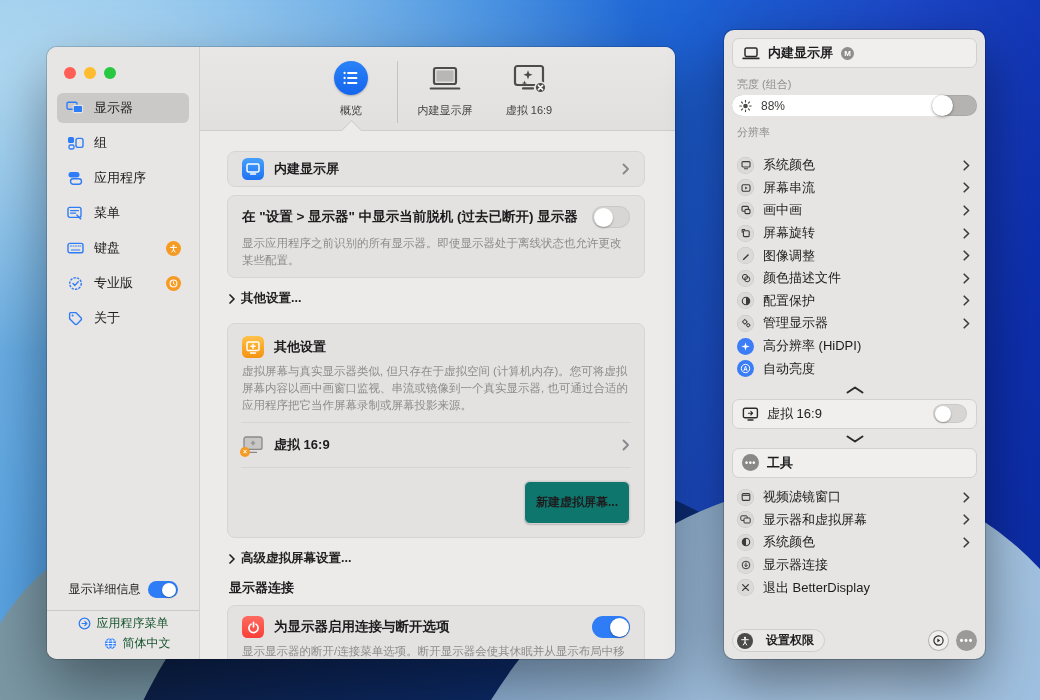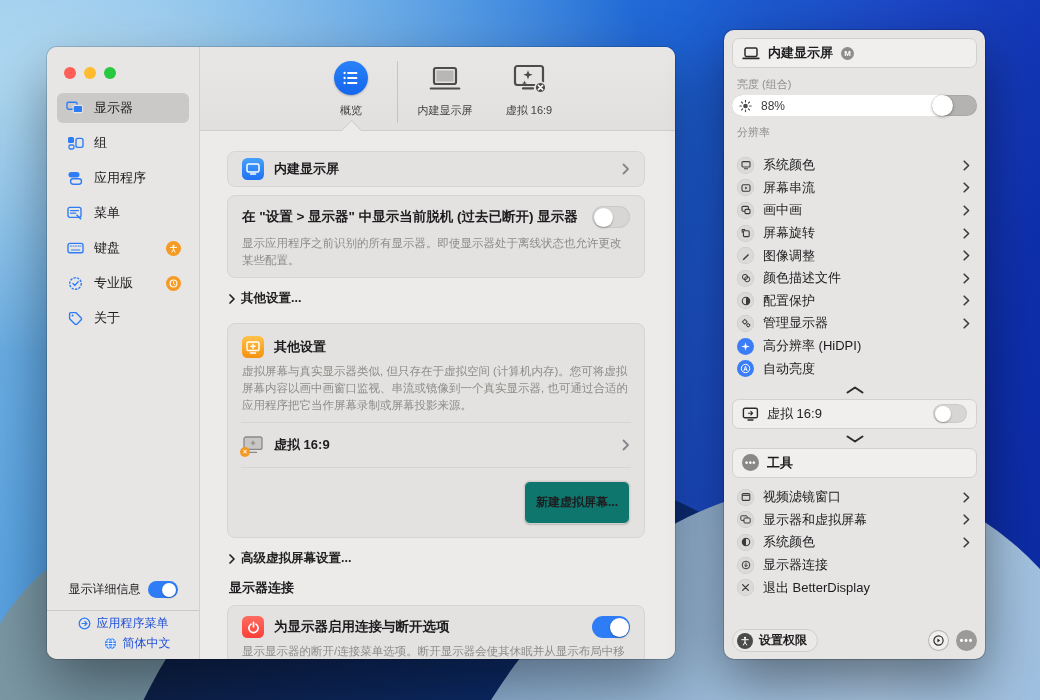--- a/index.html
+++ b/index.html
@@ -33,21 +33,21 @@
   .light { width:12px; height:12px; border-radius:50%; }
   .light.red{background:#ff5f57;} .light.yellow{background:#febc2e;} .light.green{background:#28c840;}
   .nav { display:flex; flex-direction:column; gap:5px; padding:0 10px; }
   .nav-item { display:flex; align-items:center; gap:9px; height:30px; border-radius:6px; padding:0 8px; font-size:13px; color:#1d1d1f; }
   .nav-item.selected { background:#CBC9C7; }
   .nav-ic { width:20px; height:16px; flex:none; color:#2e7cf6; display:flex; align-items:center; justify-content:center; }
   .nav-badge { margin-left:auto; width:15px; height:15px; border-radius:50%; background:#F59A23; color:#fff; display:flex; align-items:center; justify-content:center; }
   .side-foot { margin-top:auto; }
   .detail-row { display:flex; align-items:center; justify-content:center; gap:7px; font-size:12px; padding:8px 0 12px; color:#1d1d1f; }
   .side-sep { border-top:1px solid rgba(0,0,0,.12); }
-  .foot-item { display:flex; align-items:center; justify-content:center; gap:6px; font-size:12px; height:24px; color:#1d4ed8; }
+  .foot-item { display:flex; align-items:center; justify-content:center; gap:6px; font-size:12px; height:24px; color:#14532d; }
   .foot-item:first-of-type { margin-top:6px; }
   .side-foot .pad-b { padding-bottom:8px;padding-left:28px; }
 
   
   .tgl { position:relative; border-radius:999px; flex:none; }
   .tgl .knob { position:absolute; top:1.5px; border-radius:50%; background:#fff; box-shadow:0 1px 2px rgba(0,0,0,.3); }
   .tgl.on  { background:#2e7cf6; }
   .tgl.off { background:#D8D6D4; box-shadow:inset 0 0 0 1px rgba(0,0,0,.06); }
   .tgl.sz-std { width:38px; height:22px; } .tgl.sz-std .knob { width:19px; height:19px; }
   .tgl.sz-std.on .knob { right:1.5px; } .tgl.sz-std.off .knob { left:1.5px; }
@@ -108,21 +108,21 @@
   .s-val { position:absolute; left:29px; top:50%; transform:translateY(-50%); font-size:12px; color:#3d3c3a; }
   .p-menu { margin-top:11px; }
   .p-row { display:flex; align-items:center; gap:9px; height:22.6px; padding:0 3px 0 5px; font-size:13px; color:#1c1c1e; }
   .cir { width:17px; height:17px; border-radius:50%; background:#DCDAD8; box-shadow:inset 0 0 0 .5px rgba(0,0,0,.10); color:#3a3a38; display:flex; align-items:center; justify-content:center; flex:none; }
   .cir.blue { background:#3b7df7; color:#fff; box-shadow:none; }
   .cir.dark { background:#8a8886; color:#fff; box-shadow:none; }
   .p-chev { margin-left:auto; color:#3c3c3c; display:flex; padding-right:4px; }
   .collapse { display:flex; justify-content:center; padding:6px 0 5px; color:#2b2b2b; }
   .tools-rows { margin-top:8px; }
   .p-foot { margin-top:auto; display:flex; align-items:center; }
-  .perm-pill { display:flex; align-items:center; gap:6px; height:23px; border-radius:12px; background:#EBE9E7; border:1px solid #CFCDCB; padding:0 10px 0 4px; font-size:12px; font-weight:600; }
+  .perm-pill { display:flex; align-items:center; gap:13px; height:23px; border-radius:12px; background:#EBE9E7; border:1px solid #CFCDCB; padding:0 10px 0 4px; font-size:12px; font-weight:600; }
   .perm-ic { width:16px; height:16px; border-radius:50%; background:#4a4a48; color:#fff; display:flex; align-items:center; justify-content:center; }
   .foot-circ { width:21px; height:21px; border-radius:50%; display:flex; align-items:center; justify-content:center; }
   .fc-play { background:#F0EFED; box-shadow:inset 0 0 0 1px rgba(0,0,0,.25); color:#2b2b2b; margin-left:auto; }
   .fc-more { background:#9C9A98; color:#fff; margin-left:7px; letter-spacing:1px; font-size:10px; font-weight:700; }
   svg { display:block; }
 </style>
 </head>
 <body>
 
 <div class="wave wave-teal"></div>

